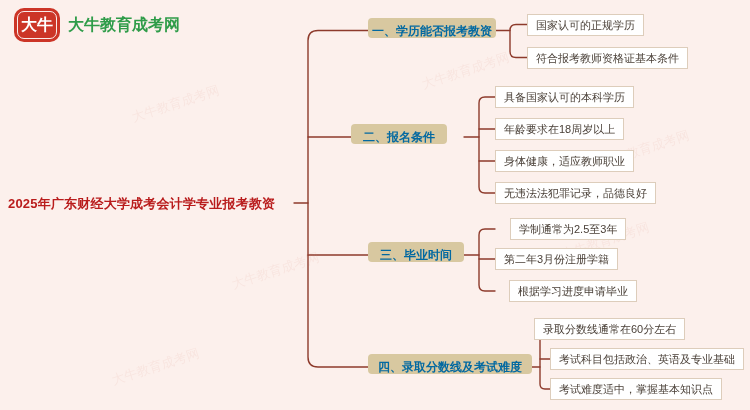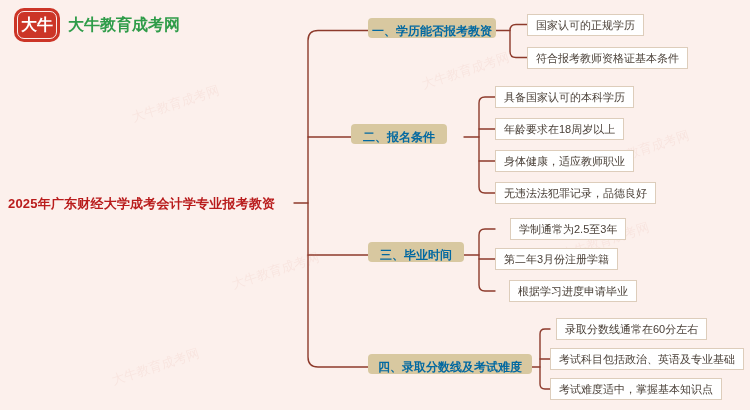--- a/index.html
+++ b/index.html
@@ -99,15 +99,15 @@
 
 <div class="leaf" style="left:495px;top:86px">具备国家认可的本科学历</div>
 <div class="leaf" style="left:495px;top:118px">年龄要求在18周岁以上</div>
 <div class="leaf" style="left:495px;top:150px">身体健康，适应教师职业</div>
 <div class="leaf" style="left:495px;top:182px">无违法法犯罪记录，品德良好</div>
 
 <div class="leaf" style="left:510px;top:218px">学制通常为2.5至3年</div>
 <div class="leaf" style="left:495px;top:248px">第二年3月份注册学籍</div>
 <div class="leaf" style="left:509px;top:280px">根据学习进度申请毕业</div>
 
-<div class="leaf" style="left:556px;top:318px">录取分数线通常在60分左右</div>
+<div class="leaf" style="left:534px;top:318px">录取分数线通常在60分左右</div>
 <div class="leaf" style="left:550px;top:348px">考试科目包括政治、英语及专业基础</div>
 <div class="leaf" style="left:550px;top:378px">考试难度适中，掌握基本知识点</div>
 
 </body></html>

